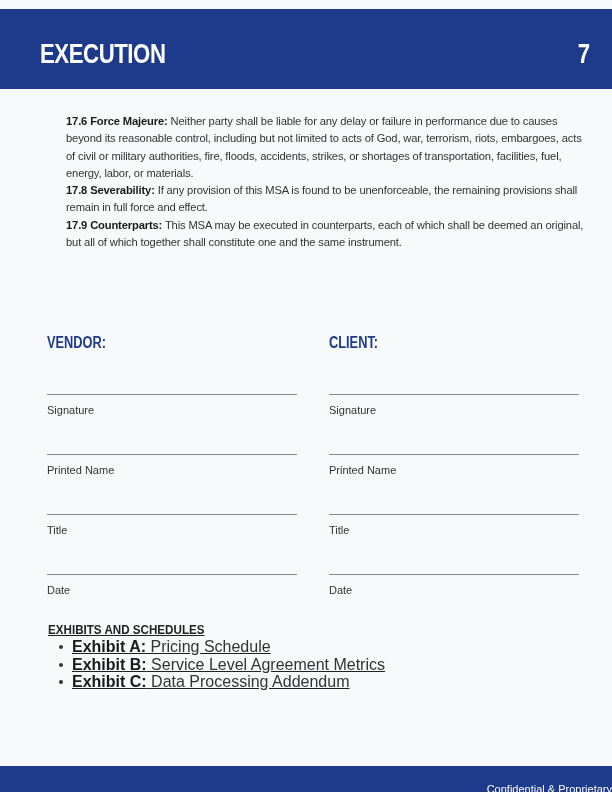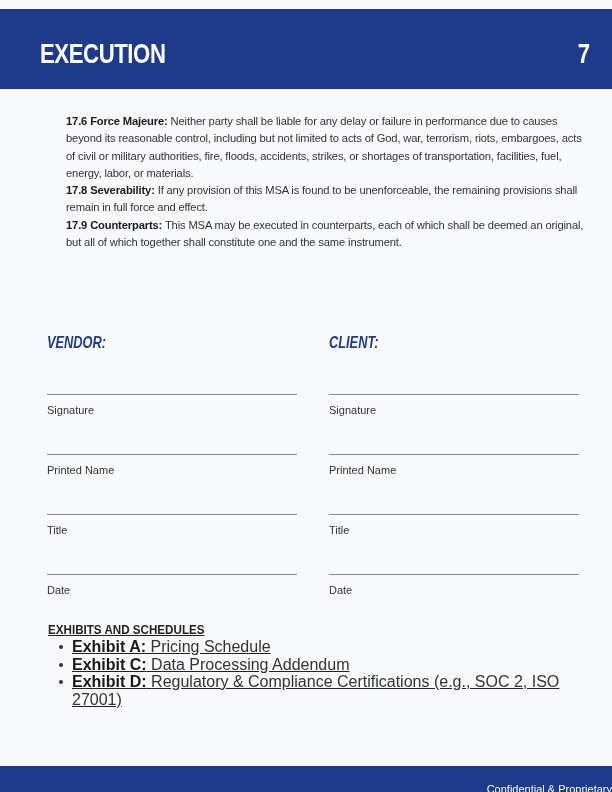--- a/index.html
+++ b/index.html
@@ -25,21 +25,21 @@
     position:absolute; right:22px; top:28px;
     font-weight:bold; font-size:27px; color:#fff; line-height:34px;
     transform:scaleX(0.82); transform-origin:right center;
   }
   .clauses {
     position:absolute; left:66px; top:113px; width:520px;
     font-size:11.2px; line-height:17.3px; color:#333;
     letter-spacing:-0.15px;
   }
   .clause b { color:#1a1a1a; }
-  .sig-col { position:absolute; top:332px; width:250px;font-style:italic; }
+  .sig-col { position:absolute; top:332px; width:250px; }
   .sig-col.vendor { left:47px; }
   .sig-col.client { left:329px; }
   .sig-heading {
     font-weight:bold; font-size:16px; color:#1e3a8a; line-height:22px;
     transform:scaleX(0.8); transform-origin:left center; margin:0;
   }
   .exhibits { position:absolute; left:48px; top:622px; width:520px;text-decoration:underline; }
   .exhibits h3 {
     margin:0; font-size:12.5px; font-weight:bold; color:#222; line-height:16px;
     transform:scaleX(0.93); transform-origin:left center;
@@ -104,20 +104,20 @@
   <div style="position:absolute;left:329px;top:514px;width:250px;border-top:1px solid #888a92;"></div>
   <div style="position:absolute;left:329px;top:524px;font-size:11px;color:#333;">Title</div>
   <div style="position:absolute;left:329px;top:574px;width:250px;border-top:1px solid #888a92;"></div>
   <div style="position:absolute;left:329px;top:584px;font-size:11px;color:#333;">Date</div>
 </div>
 
 <div class="exhibits">
   <h3>EXHIBITS AND SCHEDULES</h3>
   <ul>
     <li><b>Exhibit A:</b><span> Pricing Schedule</span></li>
+    <li><b>Exhibit B:</b><span> Service Level Agreement Metrics</span></li>
     <li><b>Exhibit C:</b><span> Data Processing Addendum</span></li>
-    <li><b>Exhibit D:</b><span> Regulatory &amp; Compliance Certifications (e.g., SOC 2, ISO 27001)</span></li>
   </ul>
 </div>
 
 <div class="footer">
   <span>Confidential &amp; Proprietary</span>
 </div>
 
 </body></html>

